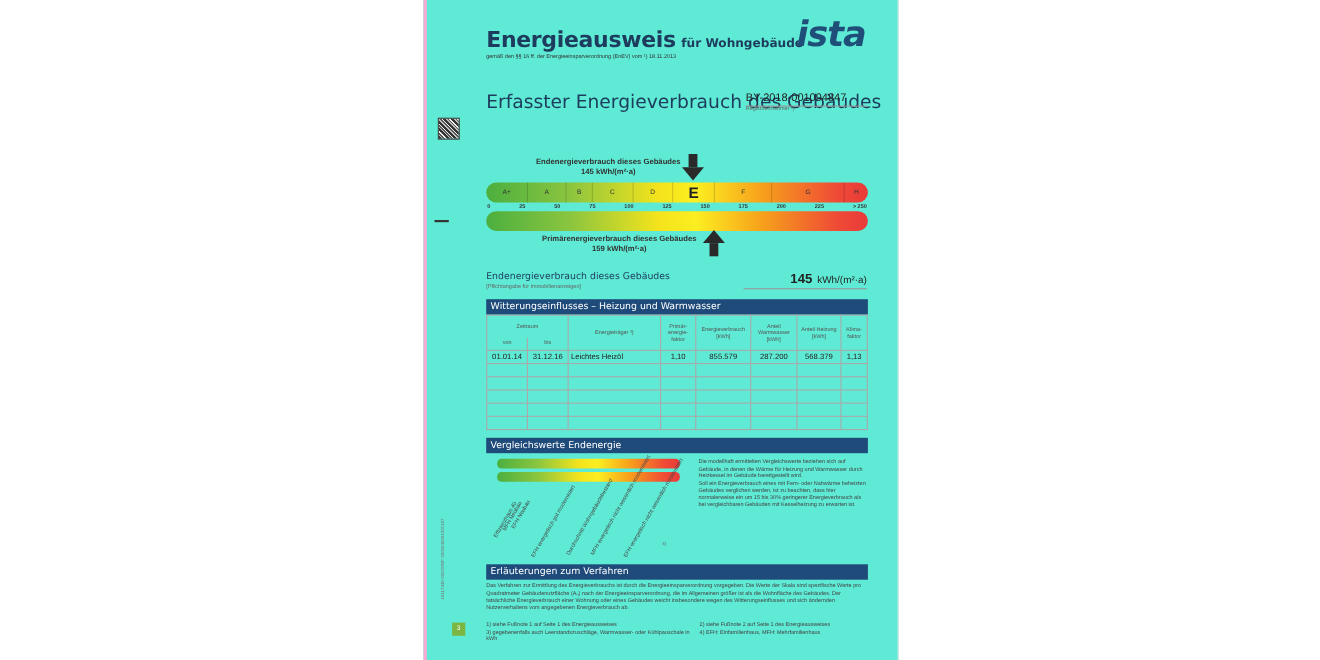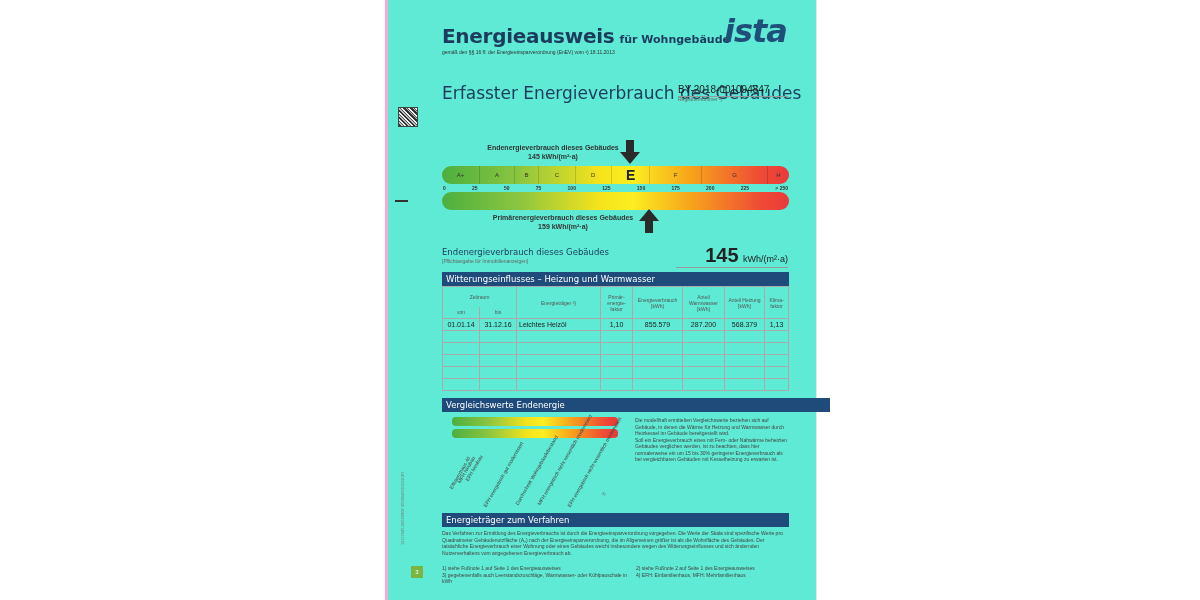--- a/index.html
+++ b/index.html
@@ -107,21 +107,21 @@
       <div class="stem"></div>
   </div>
   <div class="abs lbl-small" style="left:100px; top:213px; width:150px;">
     <div>Primärenergieverbrauch dieses Gebäudes</div>
     <div>159 kWh/(m²·a)</div>
   </div>
 
   <div class="abs" style="left:54px; top:247px; font-family:'DejaVu Sans',sans-serif; font-size:8.5px; color:#1d3b5c;">Endenergieverbrauch dieses Gebäudes</div>
   <div class="abs" style="left:54px; top:258px; font-size:5px; color:#666;">[Pflichtangabe für Immobilienanzeigen]</div>
   <div class="abs" style="left:288px; top:244px; width:112px; border-bottom:1px solid #999; text-align:right;">
-    <span style="font-size:20px; font-weight:bold;">145</span>
+    <span style="font-size:12px; font-weight:bold;">145</span>
     <span style="font-size:9px;">kWh/(m²·a)</span>
   </div>
 
   <div class="abs bar-head" style="left:54px; top:272px; width:347px; font-size:8.5px;">Witterungseinflusses – Heizung und Warmwasser</div>
   <table class="abs vt" style="left:54px; top:286px;">
     <tbody>
         <tr style="height:20px;">
       <th colspan="2" style="border-bottom:none;">Zeitraum</th>
       <th rowspan="2" style="width:84px;">Energieträger ³)</th>
       <th rowspan="2" style="width:32px;">Primär-energie-faktor</th>
@@ -190,42 +190,42 @@
           <td></td>
           <td></td>
           <td></td>
           <td></td>
           <td></td>
           <td></td>
         </tr>
   </tbody>
     </table>
 
-  <div class="abs bar-head" style="left:54px; top:398px; width:388px; font-size:8.5px;">Vergleichswerte Endenergie</div>
+  <div class="abs bar-head" style="left:54px; top:398px; width:347px; font-size:8.5px;">Vergleichswerte Endenergie</div>
   <div class="abs" style="left:64px; top:417px; width:166px;">
     <div class="grad" style="height:9px; border-radius:4px;"></div>
     <div style="height:3px;"></div>
     <div class="grad" style="height:9px; border-radius:4px;"></div>
   </div>
   <div class="abs" style="left:54px; top:445px; width:180px; height:60px;">
     <div class="rot-lbl" style="left:6px; top:42px;">Effizienzhaus 40</div>
     <div class="rot-lbl" style="left:14px; top:36px;">MFH Neubau</div>
     <div class="rot-lbl" style="left:22px; top:34px;">EFH Neubau</div>
     <div class="rot-lbl" style="left:40px; top:60px;">EFH energetisch gut modernisiert</div>
     <div class="rot-lbl" style="left:72px; top:58px;">Durchschnitt Wohngebäudebestand</div>
     <div class="rot-lbl" style="left:94px; top:58px;">MFH energetisch nicht wesentlich modernisiert</div>
     <div class="rot-lbl" style="left:124px; top:60px;">EFH energetisch nicht wesentlich modernisiert</div>
     <div class="abs" style="left:160px; top:46px; font-size:4px; color:#666;">4)</div>
   </div>
   <div class="abs notes" style="left:247px; top:417px; width:154px;">
     <p>Die modellhaft ermittelten Vergleichswerte beziehen sich auf Gebäude, in denen die Wärme für Heizung und Warmwasser durch Heizkessel im Gebäude bereitgestellt wird.</p>
     <p>Soll ein Energieverbrauch eines mit Fern- oder Nahwärme beheizten Gebäudes verglichen werden, ist zu beachten, dass hier normalerweise ein um 15 bis 30% geringerer Energieverbrauch als bei vergleichbaren Gebäuden mit Kesselheizung zu erwarten ist.</p>
   </div>
 
-  <div class="abs bar-head" style="left:54px; top:513px; width:347px; font-size:8.5px;">Energieträger zum Verfahren</div>
+  <div class="abs bar-head" style="left:54px; top:513px; width:347px; font-size:8.5px;">Erläuterungen zum Verfahren</div>
   <div class="abs notes" style="left:54px; top:530px; width:347px;">
     <p>Das Verfahren zur Ermittlung des Energieverbrauchs ist durch die Energieeinsparverordnung vorgegeben. Die Werte der Skala sind spezifische Werte pro Quadratmeter Gebäudenutzfläche (Aₙ) nach der Energieeinsparverordnung, die im Allgemeinen größer ist als die Wohnfläche des Gebäudes. Der tatsächliche Energieverbrauch einer Wohnung oder eines Gebäudes weicht insbesondere wegen des Witterungseinflusses und sich ändernden Nutzerverhaltens vom angegebenen Energieverbrauch ab.</p>
   </div>
 
   <div class="abs notes" style="left:54px; top:565px; width:190px;">
     <p>1) siehe Fußnote 1 auf Seite 1 des Energieausweises</p>
     <p>3) gegebenenfalls auch Leerstandszuschläge, Warmwasser- oder Kühlpauschale in kWh</p>
   </div>
   <div class="abs notes" style="left:248px; top:565px; width:150px;">
     <p>2) siehe Fußnote 2 auf Seite 1 des Energieausweises</p>

